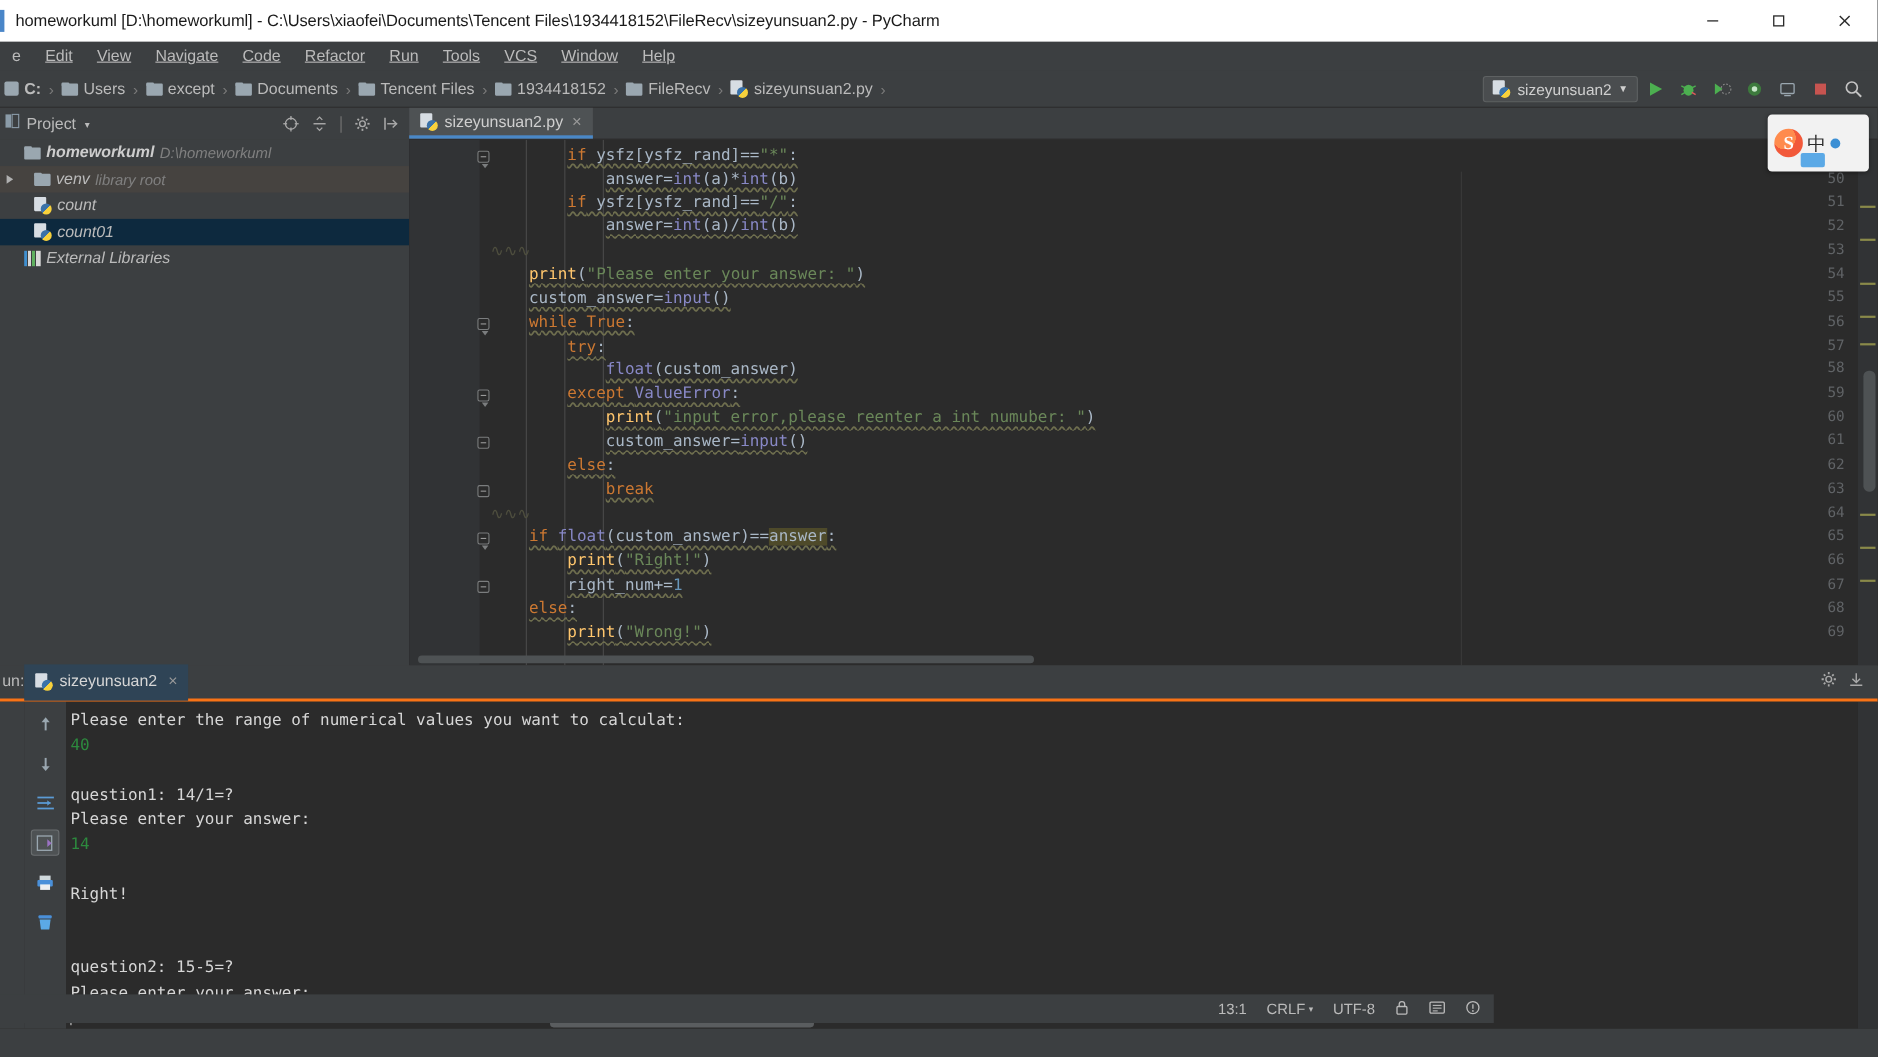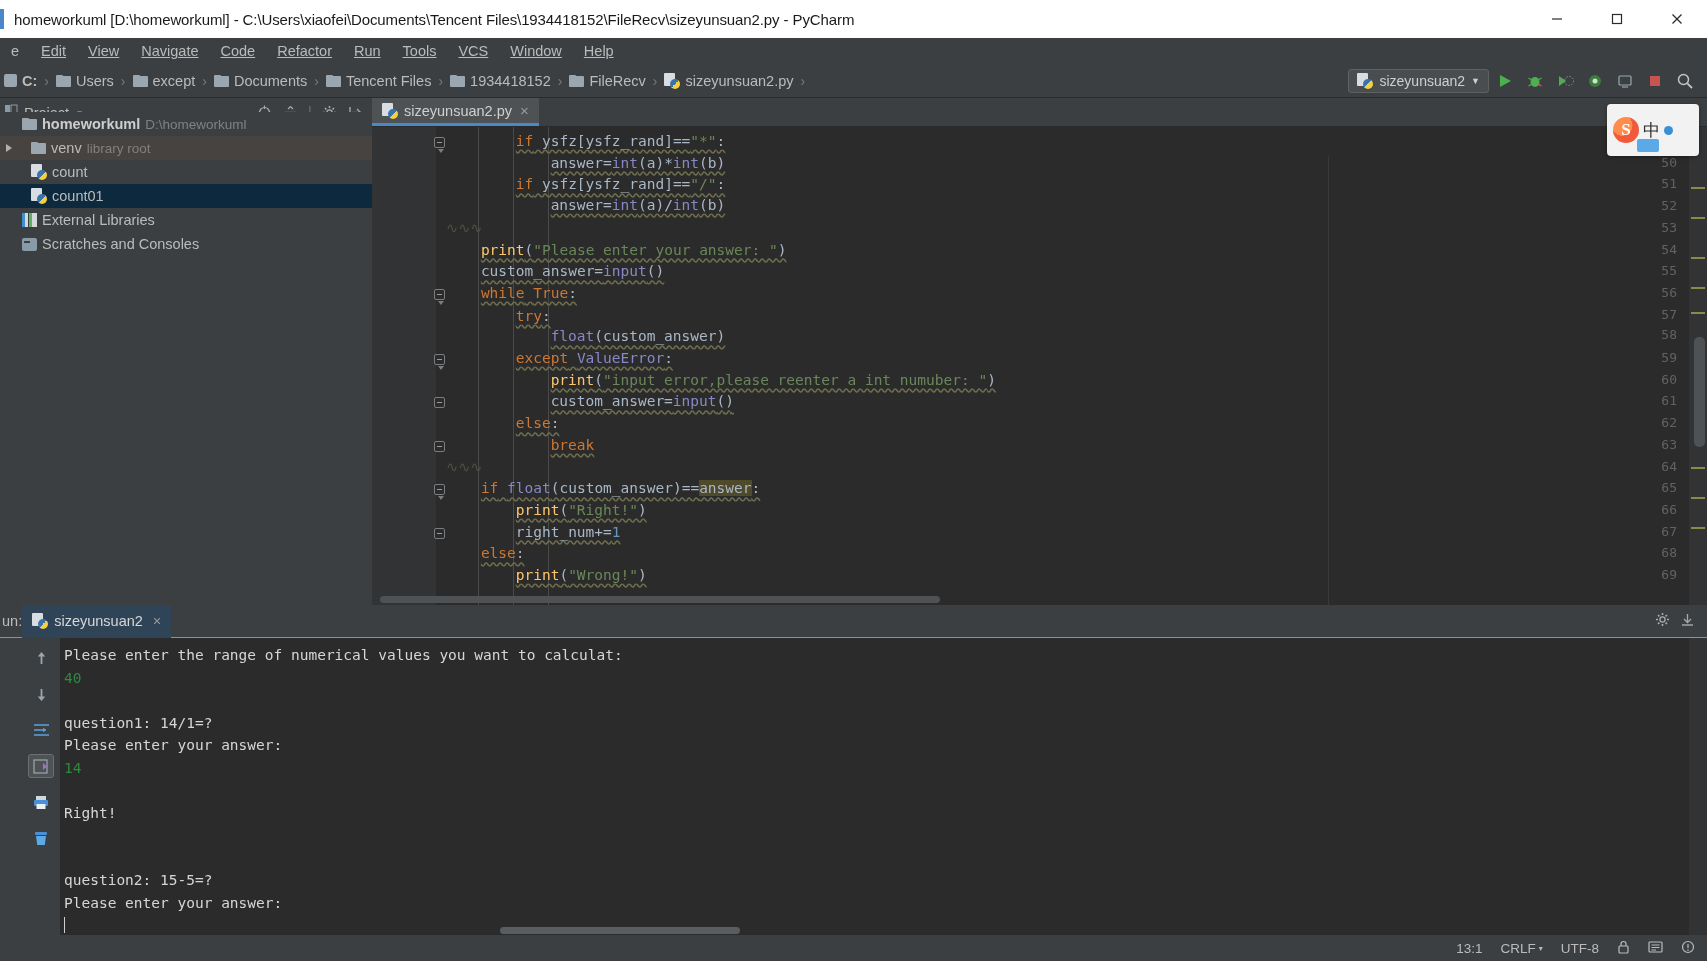--- a/index.html
+++ b/index.html
@@ -101,22 +101,22 @@
   .project-header {
     position: absolute; left: 0; top: 98px; width: 372px; height: 29px;
     background: #3c3f41; display: flex; align-items: center; padding-left: 4px;
   }
   .ph-title { font-size: 14.5px; color: #bbbbbb; margin-left: 6px; }
   .ph-caret { color: #bbbbbb; font-size: 9px; margin-left: 8px; }
   .ph-tools { margin-left: auto; display: flex; align-items: center; gap: 8px; padding-right: 8px; }
   .ph-tool { color: #a9a9a9; display: flex; align-items: center; justify-content: center; width: 18px; height: 18px;}
 
   .tree {
-    position: absolute; left: 0; top: 112px; width: 372px; height: 478px;
-    background: #3c3f41; overflow: hidden;
+    position: absolute; left: 0; top: 127px; width: 372px; height: 478px;
+    background: #3c3f41; overflow: hidden; font-style: italic;
   }
   .tree-row {
     display: flex; align-items: center; height: 24px; padding-left: 6px; gap: 5px;
     font-size: 14.5px; color: #bbbbbb; white-space: nowrap;
   }
   .tree-row.selected { background: #0d293e; }
   .tree-row.hovered { background: #464340; }
   .tree-row .muted { color: #808080; font-size: 13.5px; }
   .tree-row .bold { font-weight: bold; color: #cdcdcd; }
   .arrow {
@@ -237,21 +237,21 @@
     background: #5ba9e6; border-radius: 2px;
   }
 
   
   .run-window {
     position: absolute; left: 0; top: 605px; width: 1707px; height: 330px;
     background: #3c3f41;
   }
   .run-header {
     height: 33px; display: flex; align-items: center; background: #3c3f41;
-    border-bottom: 1px solid #f97316;
+    border-bottom: 3px solid #f97316;
   }
   .run-label { font-size: 14.5px; color: #bbbbbb; padding-left: 2px; white-space: nowrap;}
   .run-tab {
     display: flex; align-items: center; gap: 6px; padding: 0 10px; height: 33px;
     background: #2f4456; font-size: 14.5px; color: #d6d6d6;
   }
   .run-header-right { margin-left: auto; display: flex; align-items: center; gap: 10px; padding-right: 12px; }
 
   .run-body {
     position: absolute; left: 0; top: 33px; width: 1707px; height: 297px;
@@ -278,21 +278,21 @@
   .caret {
     display: inline-block; width: 1px; height: 16px; background: #cfcfcf;
     vertical-align: -3px;
   }
   .run-vscroll {
     position: absolute; right: 0; top: 0; width: 18px; height: 297px; background: #313335;
   }
 
   
   .statusbar {
-    position: absolute; left: 0; top: 935px; width: 1707px; height: 26px;
+    position: absolute; left: 0; top: 904px; width: 1358px; height: 26px;
     background: #3c3f41; display: flex; align-items: center;
   }
   .sb-right { margin-left: auto; display: flex; align-items: center; gap: 18px; padding-right: 12px;
               font-size: 13.5px; color: #bbbbbb; }
   .hscroll {
     position: absolute; left: 500px; top: 927px; width: 240px; height: 7px;
     background: #5a5d5f; border-radius: 4px;
   }
   .ed-hscroll {
     position: absolute; left: 380px; top: 596px; width: 560px; height: 7px;
@@ -509,25 +509,20 @@
   <div class="tree-row selected" style="padding-left:4px">
     <span class="spacer11"></span>
     <span style="width:6px;flex:none"></span>
     <span class="py-ico"></span>
     <span>count01</span>
   </div>
   <div class="tree-row" style="padding-left:6px">
     <span class="spacer11"></span>
     <span class="ext-ico"></span>
     <span>External Libraries</span>
-  </div>
-  <div class="tree-row" style="padding-left:6px">
-    <span class="spacer11"></span>
-    <span class="console-ico"></span>
-    <span>Scratches and Consoles</span>
   </div>
 </div>
 
 <div class="editor-wrap">
   <div class="tabs">
     <div class="tab">
       <span class="py-ico"></span>
       <span>sizeyunsuan2.py</span>
       <span class="tab-close">×</span>
     </div>

